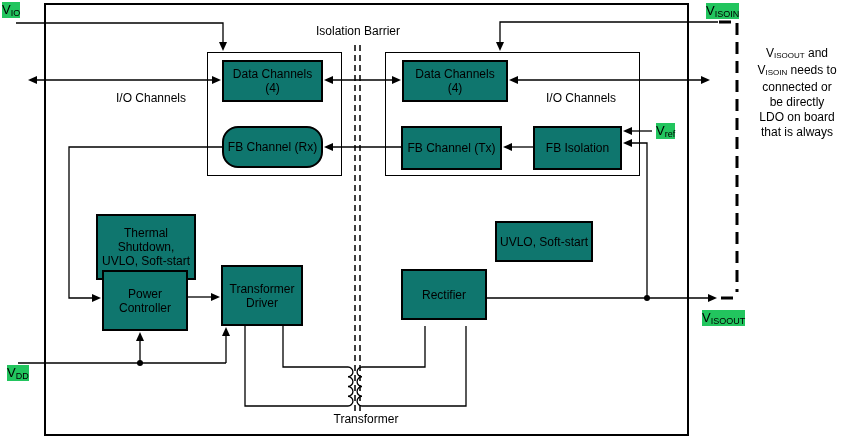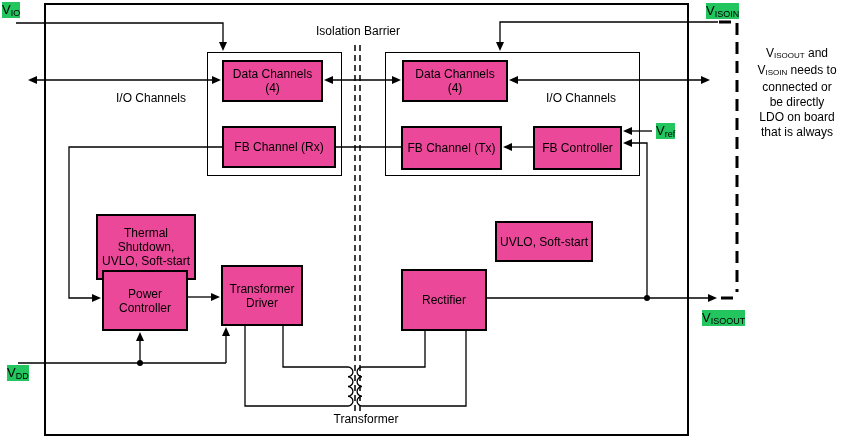--- a/index.html
+++ b/index.html
@@ -2,21 +2,21 @@
 <html><head>
 <meta charset="utf-8">
 <style>
   html,body{margin:0;padding:0;}
   body{width:852px;height:442px;position:relative;background:#ffffff;overflow:hidden;
        font-family:"Liberation Sans", sans-serif;color:#000;}
   svg.wires{position:absolute;left:0;top:0;z-index:1;}
   .outline{position:absolute;left:44px;top:3px;width:645px;height:433px;
            border:2px solid #000;box-sizing:border-box;z-index:0;background:#fff;}
   .container{position:absolute;border:1px solid #000;box-sizing:border-box;z-index:2;}
-  .box{position:absolute;border:2px solid #000;background:#ec4899;box-sizing:border-box;
+  .box{position:absolute;border:2px solid #000;background:#0f766e;box-sizing:border-box;
        display:flex;flex-direction:column;align-items:center;justify-content:center;
        text-align:center;font-size:12px;line-height:14px;z-index:3;}
   .lbl{position:absolute;font-size:12px;text-align:center;z-index:4;white-space:nowrap;}
   .pin{position:absolute;font-size:13px;z-index:5;white-space:nowrap;background:#22c55e;}
   .sub{font-size:9px;vertical-align:-2px;letter-spacing:0;}
   .note{position:absolute;left:742px;top:46px;width:110px;z-index:5;
         font-size:12px;line-height:15px;text-align:center;}
   .nsub{font-size:8px;vertical-align:-1px;}
 </style>
 </head>
@@ -83,46 +83,46 @@
 <div class="container" style="left:385px;top:52px;width:255px;height:124px;"></div>
 
 <div class="box" style="left:222px;top:60px;width:101px;height:42px;">
   <span>Data Channels</span>
   <span>(4)</span>
 </div>
 <div class="box" style="left:402px;top:60px;width:106px;height:42px;">
   <span>Data Channels</span>
   <span>(4)</span>
 </div>
-<div class="box" style="left:222px;top:126px;width:114px;height:42px;">
+<div class="box" style="left:222px;top:126px;width:101px;height:42px;border-radius:16px;">
   <span>FB Channel (Rx)</span>
 </div>
 <div class="box" style="left:401px;top:126px;width:101px;height:44px;">
   <span>FB Channel (Tx)</span>
 </div>
 <div class="box" style="left:533px;top:126px;width:89px;height:44px;">
-  <span>FB Controller</span>
+  <span>FB Isolation</span>
 </div>
 <div class="box" style="left:96px;top:179px;width:100px;height:66px;margin-top:35px;">
   <span>Thermal</span>
   <span>Shutdown,</span>
   <span>UVLO, Soft-start</span>
 </div>
 <div class="box" style="left:495px;top:221px;width:98px;height:41px;">
   <span>UVLO, Soft-start</span>
 </div>
 <div class="box" style="left:102px;top:270px;width:86px;height:61px;">
   <span>Power</span>
   <span>Controller</span>
 </div>
 <div class="box" style="left:221px;top:265px;width:82px;height:61px;">
   <span>Transformer</span>
   <span>Driver</span>
 </div>
-<div class="box" style="left:401px;top:269px;width:86px;height:62px;">
+<div class="box" style="left:401px;top:269px;width:86px;height:51px;">
   <span>Rectifier</span>
 </div>
 
 <div class="lbl" style="left:298px;top:24px;width:120px;">Isolation Barrier</div>
 <div class="lbl" style="left:101px;top:91px;width:100px;">I/O Channels</div>
 <div class="lbl" style="left:531px;top:91px;width:100px;">I/O Channels</div>
 <div class="lbl" style="left:316px;top:412px;width:100px;">Transformer</div>
 
 <div class="pin" style="left:2px;top:2px;">
   <span>V</span><span class="sub">IO</span>

